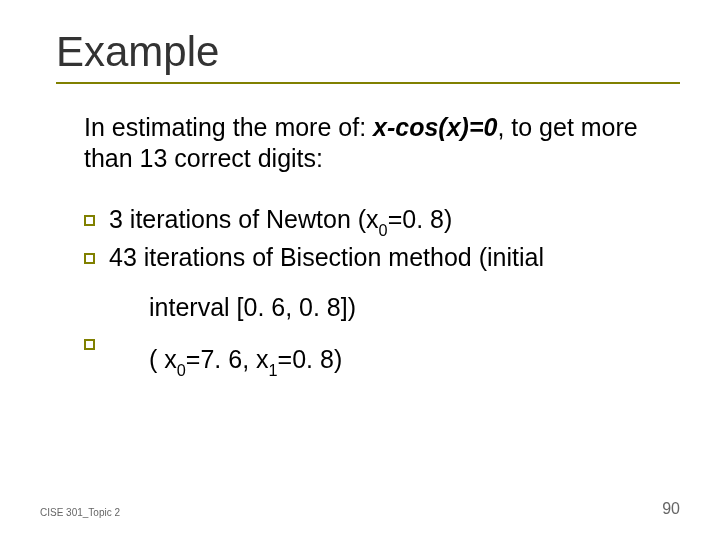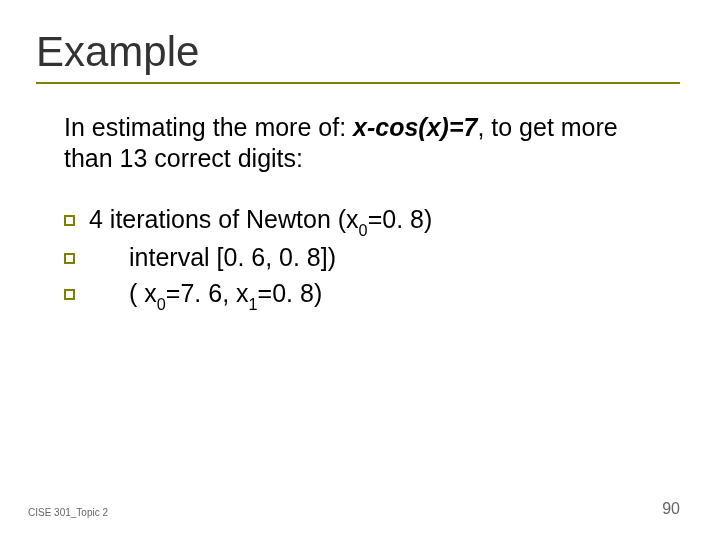--- a/index.html
+++ b/index.html
@@ -10,21 +10,21 @@
     background: #ffffff;
     font-family: Verdana, Geneva, sans-serif;
     overflow: hidden;
     position: relative;
   }
   .slide {
     width: 720px;
     height: 540px;
     position: relative;
     box-sizing: border-box;
-    padding: 28px 40px 0 36px;
+    padding: 28px 40px 0 56px;
   }
   .title {
     font-size: 42px;
     color: #333333;
     margin: 0 0 6px 0;
     font-weight: normal;
   }
   .title-underline {
     border-bottom: 2px solid #808000;
     width: 100%;
@@ -67,24 +67,25 @@
   }
   .bullet-text .sub {
     font-size: 0.65em;
     vertical-align: sub;
     position: relative;
     top: 2px;
   }
   .bullet-text .indent2 {
     display: block;
     padding-left: 40px;
+    margin-top: 16px;
   }
   .footer-left {
     position: absolute;
-    left: 28px;
+    left: 40px;
     bottom: 22px;
     font-size: 10px;
     color: #666666;
   }
   .footer-right {
     position: absolute;
     right: 40px;
     bottom: 22px;
     font-size: 16px;
     color: #666666;
@@ -92,35 +93,36 @@
 </style>
 </head>
 <body>
 
 <div class="slide">
 
   <h1 class="title">Example</h1>
   <div class="title-underline"></div>
 
   <p class="intro">
-    <span>In estimating the more of: </span><span class="equation">x-cos(x)=7</span><span>, to get more than 13 correct digits:</span>
+    <span>In estimating the more of: </span><span class="equation">x-cos(x)=0</span><span>, to get more than 13 correct digits:</span>
   </p>
 
   <div class="bullets">
 
     <div class="bullet-item">
       <span class="bullet-mark"></span>
       <span class="bullet-text">
-        <span> 4 iterations of Newton (x</span><span class="sub">0</span><span>=0. 8)</span>
+        <span> 3 iterations of Newton (x</span><span class="sub">0</span><span>=0. 8)</span>
       </span>
     </div>
 
     <div class="bullet-item">
       <span class="bullet-mark"></span>
       <span class="bullet-text">
+        <span>43 iterations of Bisection method (initial</span>
         <span class="indent2">interval [0. 6, 0. 8])</span>
       </span>
     </div>
 
     <div class="bullet-item">
       <span class="bullet-mark"></span>
       <span class="bullet-text">
         <span class="indent2">
           <span>( x</span><span class="sub">0</span><span>=7. 6, x</span><span class="sub">1</span><span>=0. 8)</span>
         </span>

